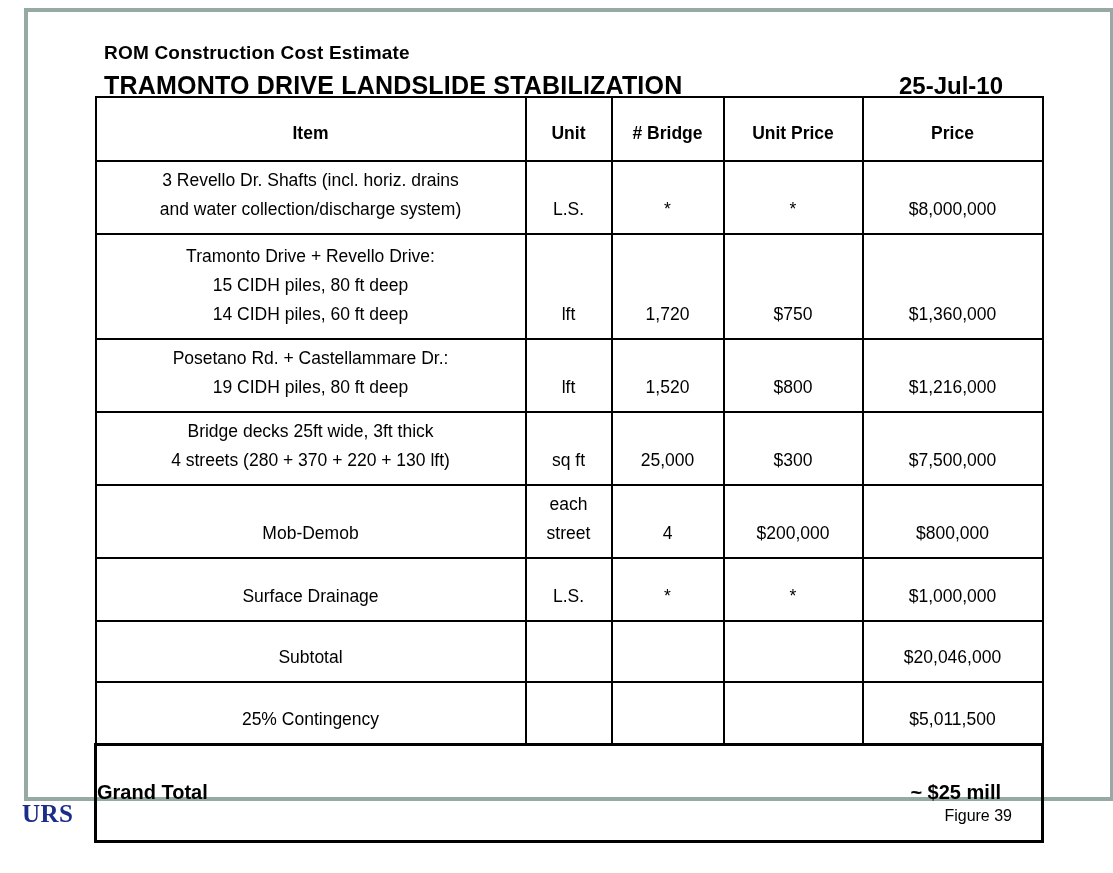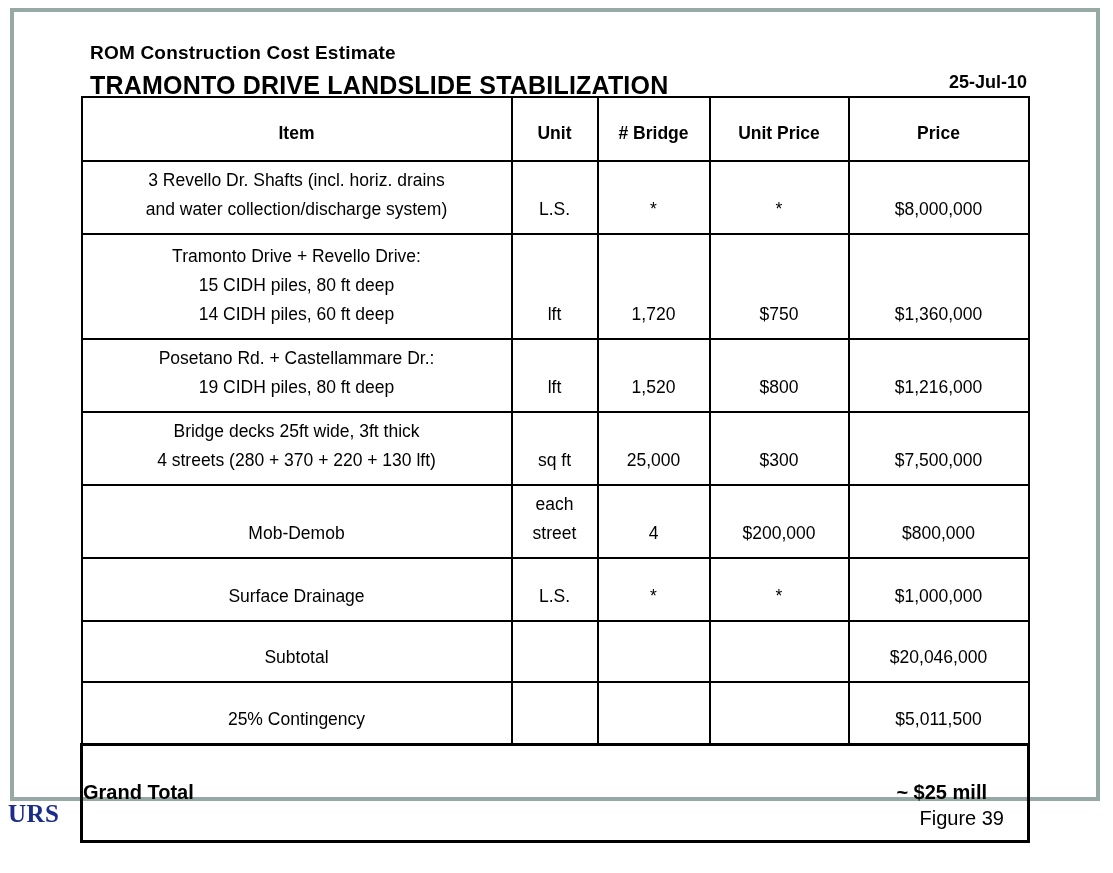--- a/index.html
+++ b/index.html
@@ -1,34 +1,34 @@
 <!DOCTYPE html>
 <html><head>
 <meta charset="utf-8">
 <style>
   html,body { margin:0; padding:0; background:#ffffff; }
   .page {
     position:relative; width:1012px; height:873px; background:#ffffff;
-    font-family:"Liberation Sans", sans-serif; color:#000;
+    font-family:"Liberation Sans", sans-serif; color:#000;margin-left:14px;
   }
   .frame {
     position:absolute; left:10px; top:8px; width:1090px; height:793px;
     border:4px solid #96a9a5; box-sizing:border-box; background:#ffffff;
   }
   .title1 {
     position:absolute; left:90px; top:42px;
     font-size:19px; font-weight:bold; letter-spacing:0.2px;
   }
   .title2 {
     position:absolute; left:90px; top:71px;
     font-size:25px; font-weight:bold; letter-spacing:0.2px;
   }
   .date {
     position:absolute; left:847px; top:72px; width:180px;
-    text-align:right; font-size:18px; font-weight:bold;
+    text-align:center; font-size:24px; font-weight:bold;
   }
   table.cost {
     position:absolute; left:80px; top:96px; width:947px;
     border-collapse:collapse; table-layout:fixed;
     font-size:17.5px; line-height:29px;
     border:2px solid #3b82f6;
   }
   table.cost th, table.cost td {
     border:2px solid #000; vertical-align:bottom;
     padding:4px 6px 9px 6px; text-align:center;
@@ -50,21 +50,21 @@
   .grand-wrap {
     display:flex; justify-content:space-between; align-items:center;
     padding:2px 40px 4px 0; font-weight:bold; font-size:20px; line-height:30px;
   }
   .urs-logo {
     position:absolute; left:8px; top:799px;
     font-family:"Liberation Serif", serif; font-weight:bold;
     font-size:25px; line-height:30px; color:#1b2d8a; letter-spacing:0.5px;
   }
   .figure-label {
-    position:absolute; right:8px; top:807px; font-size:20px;padding-left:16px;
+    position:absolute; right:14px; top:807px; font-size:16px;padding-left:16px;
   }
 </style>
 </head>
 <body>
 
 <div class="page">
   <div class="frame"></div>
 
   <div class="title1">ROM Construction Cost Estimate</div>
   <div class="title2">TRAMONTO DRIVE LANDSLIDE STABILIZATION</div>

